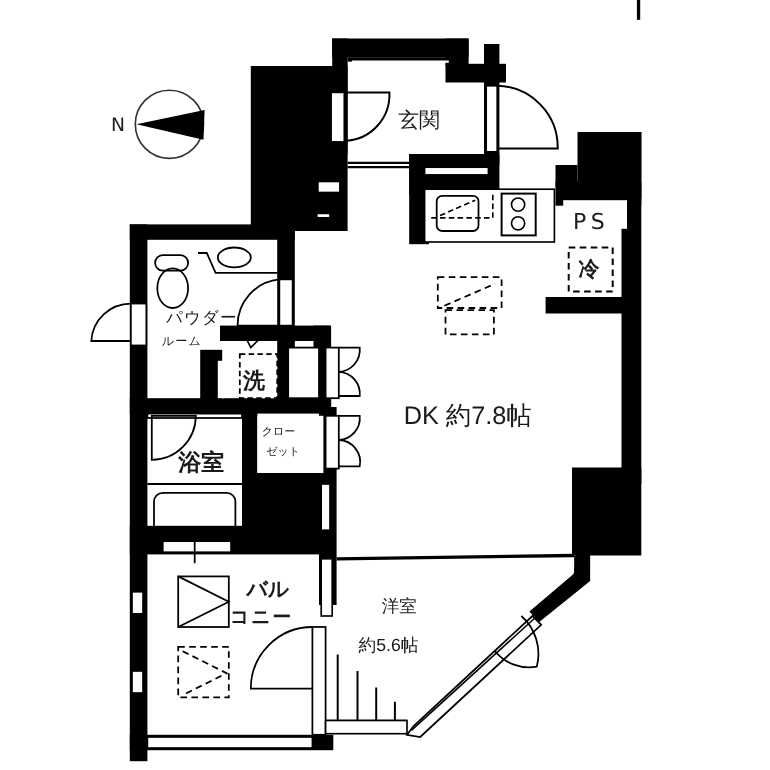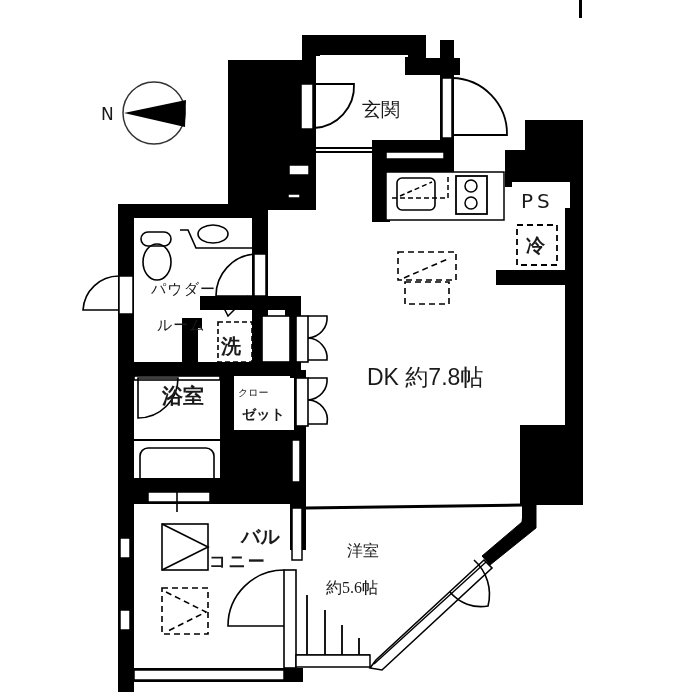--- a/index.html
+++ b/index.html
@@ -3,30 +3,30 @@
   <meta charset="utf-8">
   <style>
     html, body { margin:0; padding:0; background:#ffffff; }
     body { width:700px; height:700px; overflow:hidden; position:relative; font-family:"DejaVu Sans", sans-serif; }
     #plan { position:absolute; left:0; top:0; width:700px; height:700px; }
     .lbl { position:absolute; color:#1a1a1a; white-space:nowrap; line-height:1; }
     .room-genkan { left:362px; top:100px; font-size:19px; font-weight:normal; }
     .room-ps { left:521px; top:191px; font-size:20px; letter-spacing:4px; }
     .room-rei { left:526px; top:236px; font-size:19px; font-weight:bold; }
     .room-powder1 { left:151px; top:282px; font-size:15px; letter-spacing:1px; }
-    .room-powder2 { left:147px; top:318px; font-size:15px; letter-spacing:1px;margin-left:10px; }
+    .room-powder2 { left:147px; top:305px; font-size:11px; letter-spacing:1px; }
     .room-sen { left:221px; top:336px; font-size:20px; font-weight:bold; }
     .room-dk { left:367px; top:366px; font-size:23px; font-family:"Liberation Sans", sans-serif; }
     .room-closet1 { left:238px; top:388px; font-size:10px; }
-    .room-closet2 { left:242px; top:407px; font-size:14px;font-weight:bold; }
-    .room-bath { left:162px; top:386px; font-size:21px; font-weight:bold; }
-    .room-balc1 { left:241px; top:527px; font-size:19px; font-weight:bold; }
+    .room-closet2 { left:242px; top:407px; font-size:10px; }
+    .room-bath { left:162px; top:410px; font-size:21px; font-weight:bold; }
+    .room-balc1 { left:224px; top:527px; font-size:19px; font-weight:bold; }
     .room-balc2 { left:209px; top:553px; font-size:17px; font-weight:bold; letter-spacing:2px;text-align:right; }
     .room-yo { left:347px; top:543px; font-size:16px;text-align:center; }
-    .room-yo-size { left:326px; top:580px; font-size:16px; font-family:Liberation Serif, serif; }
+    .room-yo-size { left:326px; top:580px; font-size:16px; font-family:Liberation Sans, sans-serif; }
     .compass-n { left:101px; top:106px; font-size:17px; }
   </style>
 </head>
 <body>
 
 <svg id="plan" viewBox="0 0 700 700" xmlns="http://www.w3.org/2000/svg">
 
   <rect x="579" y="0" width="3" height="18" fill="#000"></rect>
 
   <g>

